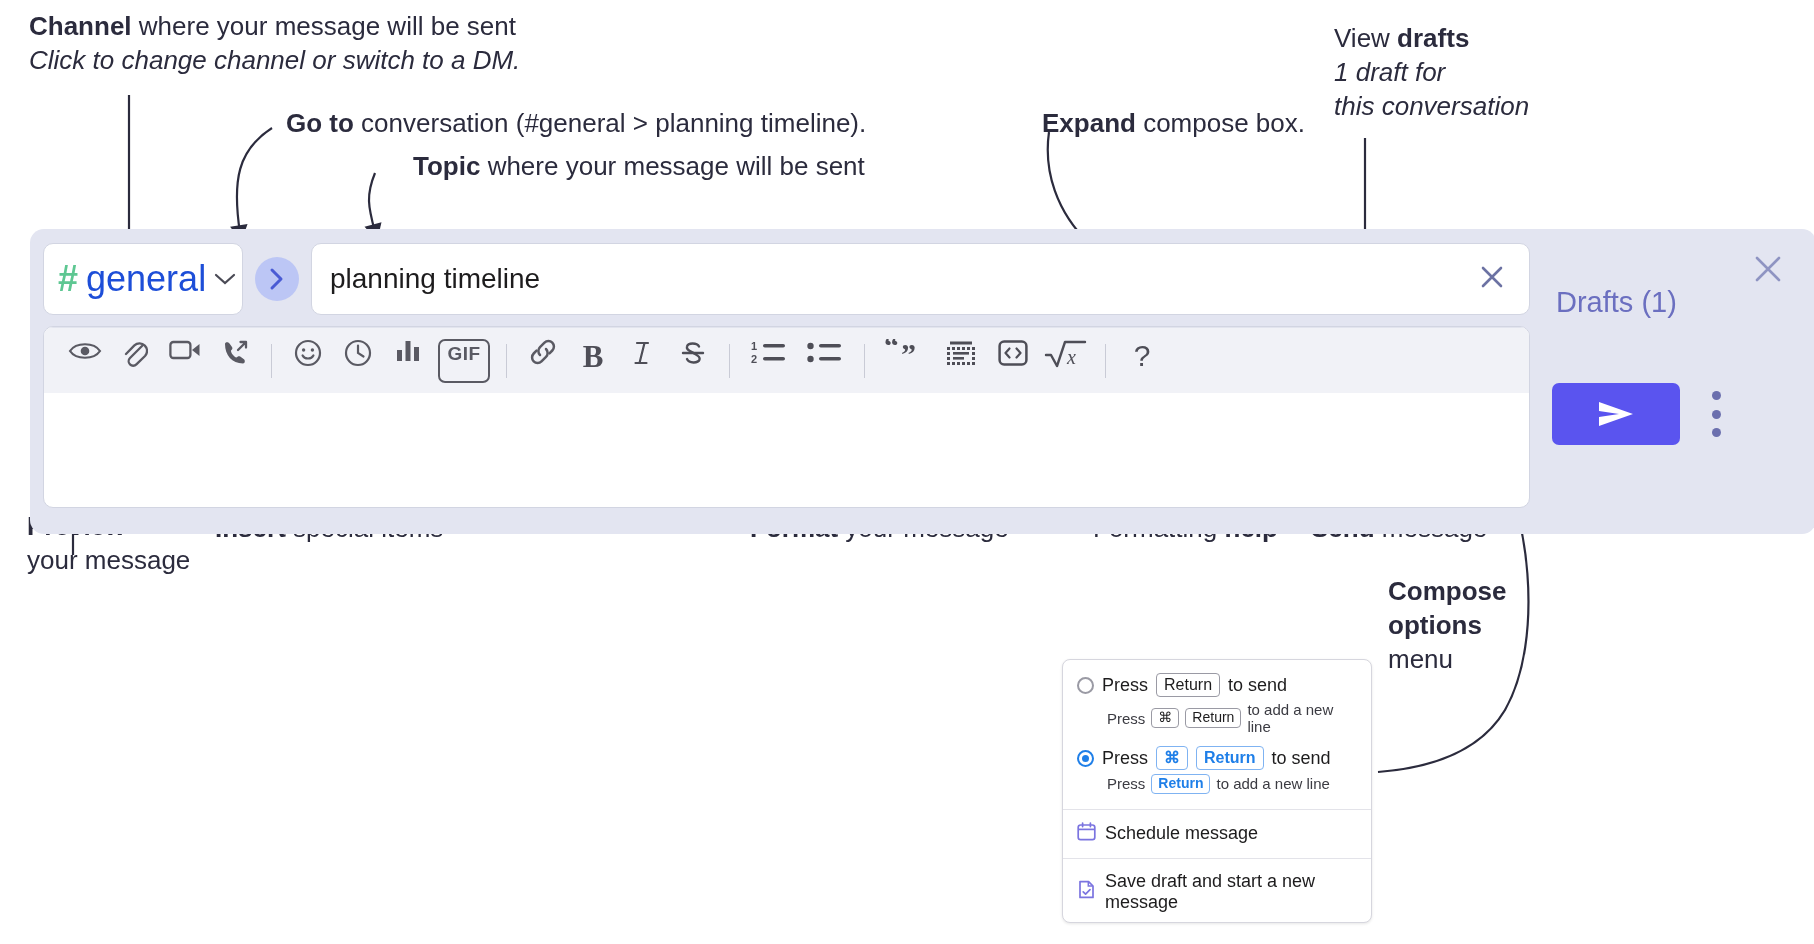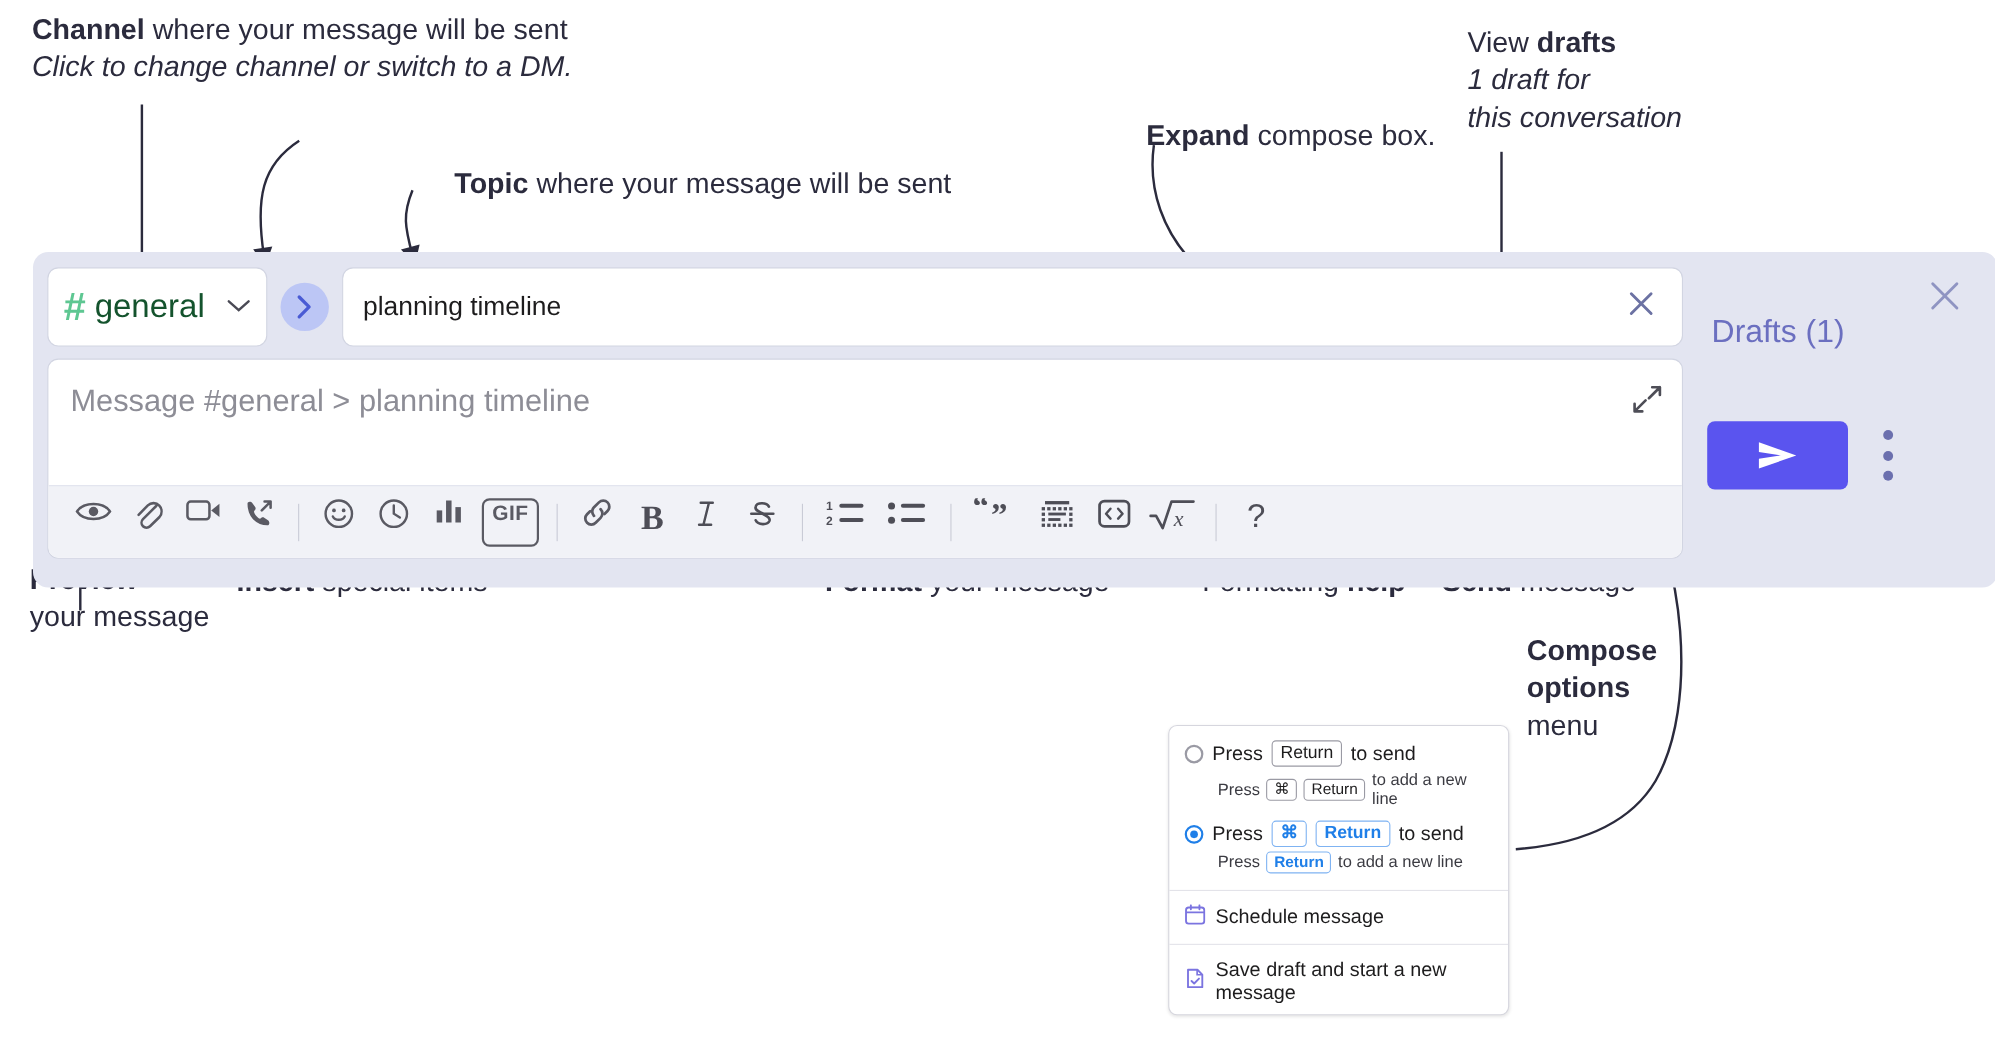--- a/index.html
+++ b/index.html
@@ -47,41 +47,41 @@
   .channel-pill {
     width: 200px; height: 72px;
     background: #fff;
     border: 1px solid #d2d5e2;
     border-radius: 10px;
     display: flex; align-items: center;
     padding: 0 14px;
     gap: 8px;
   }
   .hash { color: #5ec792; font-size: 36px; font-weight: 700; line-height: 1; }
-  .chname { color: #14532d; font-size: 30px; }
+  .chname { color: #1d4ed8; font-size: 36px; }
   .caret { margin-left: auto; color: #4a4a55; font-size: 20px; }
 
   .goto-btn {
     width: 44px; height: 44px; border-radius: 50%;
     background: #bcc6f5;
     margin: 0 12px;
     display: flex; align-items: center; justify-content: center;
     color: #4a5bd4; font-size: 26px; font-weight: 700;
     flex: 0 0 auto;
   }
 
   .topic-field {
     flex: 1; height: 72px;
     background: #fff;
     border: 1px solid #d2d5e2;
     border-radius: 10px;
     display: flex; align-items: center;
     padding: 0 18px;
   }
-  .topic-text { color: #1d1c1d; font-size: 24px; flex: 1; }
+  .topic-text { color: #1d1c1d; font-size: 28px; flex: 1; }
   .topic-x { color: #6c72a3; font-size: 34px; line-height: 1; padding: 0 4px; }
 
   .msgbox {
     margin-top: 11px;
     height: 182px;
     background: #fff;
     border: 1px solid #d2d5e2;
     border-radius: 10px;
     display: flex; flex-direction: column;
     overflow: hidden;
@@ -172,20 +172,23 @@
 </head>
 <body>
 
 <div id="root">
 
   <div class="anno" style="left:29px; top:10px;">
     <div><b>Channel</b><span> where your message will be sent</span></div>
     <div><i>Click to change channel or switch to a DM.</i></div>
   </div>
 
+  <div class="anno" style="left:286px; top:107px;">
+    <b>Go to</b><span> conversation (#general &gt; planning timeline).</span>
+  </div>
 
   <div class="anno" style="left:413px; top:150px;">
     <b>Topic</b><span> where your message will be sent</span>
   </div>
 
   <div class="anno" style="left:1042px; top:107px;">
     <b>Expand</b><span> compose box.</span>
   </div>
 
   <div class="anno" style="left:1334px; top:22px;">
@@ -279,29 +282,20 @@
           <span class="topic-text">planning timeline</span>
           <span class="topic-x">
             <svg width="30" height="30" viewBox="0 0 30 30">
                 <path d="M6 6 L24 24 M24 6 L6 24" stroke="#6c72a3" stroke-width="2.6" stroke-linecap="round" fill="none"></path>
               </svg>
           </span>
         </div>
       </div>
 
       <div class="msgbox">
-        <div class="msg-area">
-          <div class="placeholder">Message #general &gt; planning timeline</div>
-          <span class="expand-ic">
-            <svg width="28" height="28" viewBox="0 0 28 28">
-              <path d="M26 3 L16 13 M26 3 L26 10 M26 3 L19 3" stroke="#4e4e57" stroke-width="2.4" fill="none" stroke-linecap="round"></path>
-              <path d="M3 25 L13 15 M3 25 L3 18 M3 25 L10 25" stroke="#4e4e57" stroke-width="2.4" fill="none" stroke-linecap="round"></path>
-            </svg>
-          </span>
-        </div>
 
         <div class="toolbar">
 
           <div class="tb">
             <svg width="34" height="24" viewBox="0 0 34 24">
                 <path d="M2 12 C 8 3, 26 3, 32 12 C 26 21, 8 21, 2 12 Z" fill="none" stroke="#5a5a63" stroke-width="2.2"></path>
                 <circle cx="17" cy="12" r="4.3" fill="#5a5a63"></circle>
               </svg>
           </div>
 

